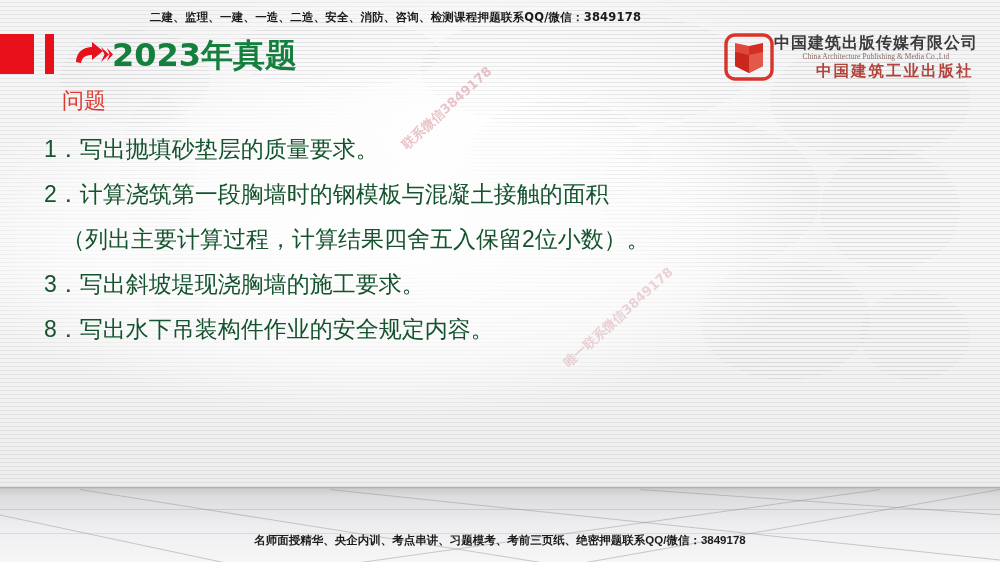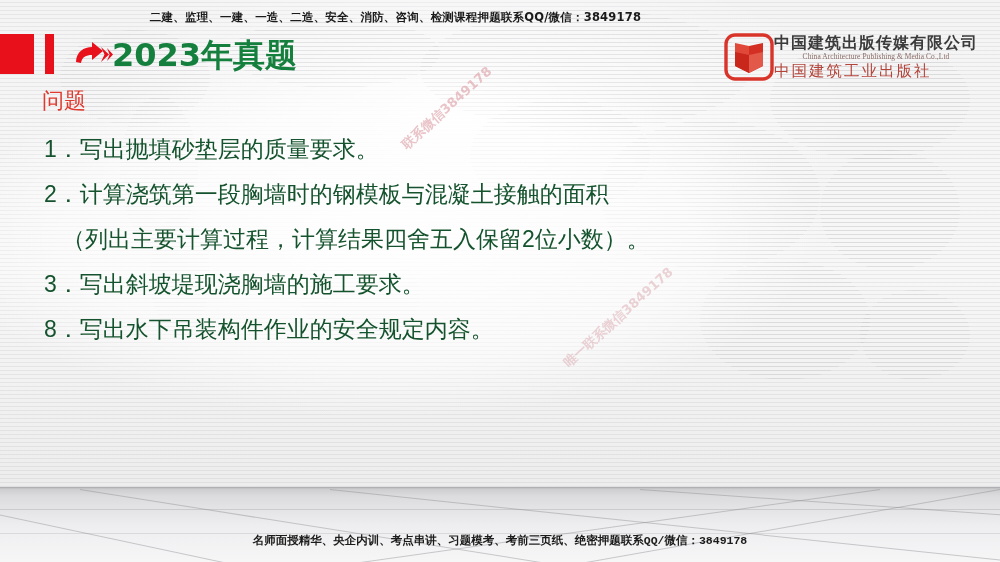--- a/index.html
+++ b/index.html
@@ -112,28 +112,29 @@
     letter-spacing: 1px; line-height: 19px;
     font-family: "DejaVu Sans", sans-serif;
   }
   .logo-en {
     font-size: 7.4px; color: #8a6a62; line-height: 10px;
     letter-spacing: 0.1px;
     font-family: "Liberation Serif", serif;
     text-align: center;
   }
   .logo-cn2 {
-    font-size: 15.5px; font-weight: normal; color: #b4443a;
+    font-size: 15.5px; font-weight: bold; color: #b4443a;
     letter-spacing: 2px; line-height: 19px;
     font-family: "DejaVu Sans", sans-serif;
+    margin-left: 42px;
   }
 
   
   .section-label {
-    position: absolute; left: 42px; top: 86px;
+    position: absolute; left: 62px; top: 86px;
     font-size: 22px; color: #e03a2f; font-weight: normal;
     font-family: Liberation Mono, monospace;
   }
   .qlist { position: absolute; left: 44px; top: 127px; width: 900px; }
   .qitem {
     font-size: 23px; color: #14532d; line-height: 45px;
     font-family: Liberation Sans, sans-serif;
     white-space: nowrap;
   }
   .qitem.indent { padding-left: 18px; }
@@ -149,21 +150,21 @@
     transform-origin: left top;
     pointer-events: none;
   }
   .wm-2 { color: rgba(216,160,166,0.45); }
 
   
   .footer {
     position: absolute; left: 0; bottom: 14px; width: 1000px;
     text-align: center;
     font-size: 11.5px; font-weight: bold; color: #1b1b1b;
-    font-family: Liberation Mono, monospace;
+    font-family: Liberation Sans, sans-serif;
   }
 </style>
 </head>
 <body>
 
 <div class="slide">
 
   <div class="bg-upper">
     <div class="map-mask">
       <div class="map-blob" style="left:60px;  top:30px;  width:150px; height:95px;"></div>

